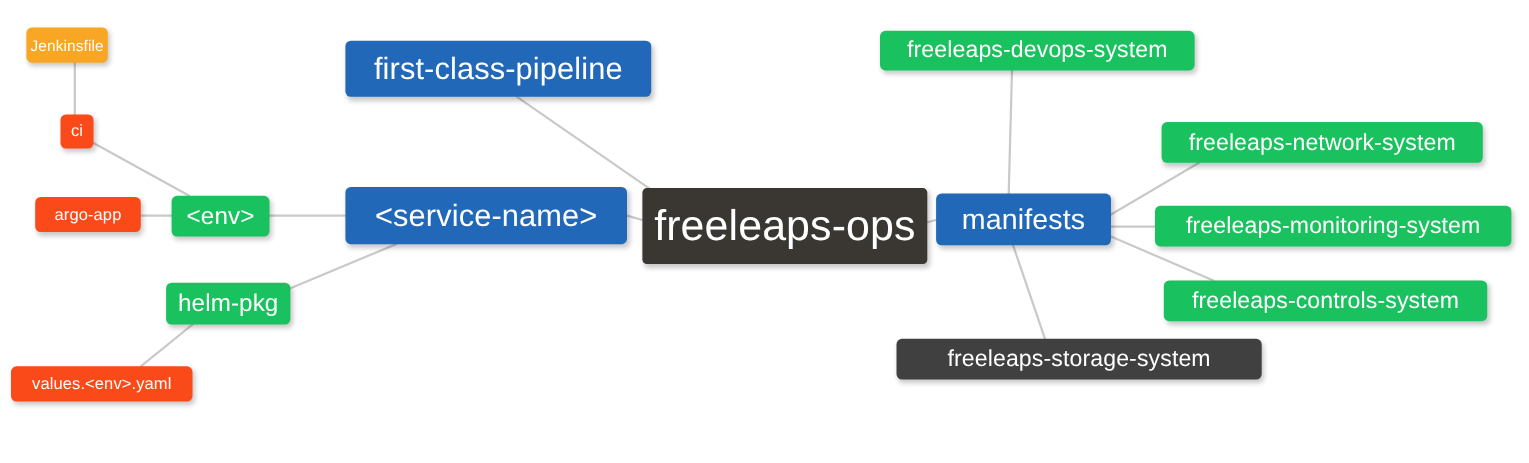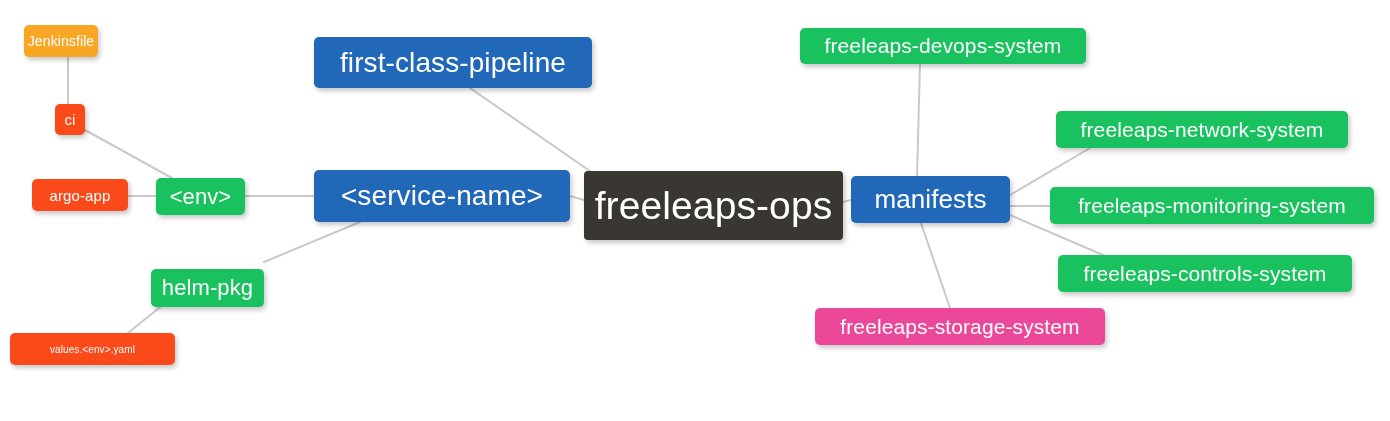--- a/index.html
+++ b/index.html
@@ -62,21 +62,21 @@
   .node-orange {
     background: #f9a625;
     font-size: 14px;
   }
   .node-red-sm {
     background: #fa4a19;
     font-size: 15px;
   }
   .node-red-xs {
     background: #fa4a19;
-    font-size: 10px;
+    font-size: 15px;
   }
 </style>
 </head>
 <body>
 
 <div id="mindmap">
   <svg id="edges" viewBox="0 0 1390 421" width="1390" height="421">
       <line x1="584" y1="200" x2="570" y2="196" stroke="#c9c9c9" stroke-width="2" stroke-linecap="round"></line>
       <line x1="600" y1="178" x2="470" y2="88" stroke="#c9c9c9" stroke-width="2" stroke-linecap="round"></line>
       <line x1="843" y1="202" x2="851" y2="200" stroke="#c9c9c9" stroke-width="2" stroke-linecap="round"></line>
@@ -100,21 +100,21 @@
     </div>
     <div class="node node-blue-lg" style="left: 314px; top: 37px; width: 278px; height: 51px; background: rgb(34, 104, 184); text-align: right;">
       <span>first-class-pipeline</span>
     </div>
     <div class="node node-blue-md" style="left: 851px; top: 176px; width: 159px; height: 47px; background: rgb(34, 104, 184);">
       <span>manifests</span>
     </div>
     <div class="node node-green-md" style="left: 156px; top: 178px; width: 89px; height: 37px; background: rgb(25, 194, 94);">
       <span>&lt;env&gt;</span>
     </div>
-    <div class="node node-green-md" style="left: 151px; top: 257px; width: 113px; height: 38px; background: rgb(25, 194, 94); margin-top: 12px;">
+    <div class="node node-green-md" style="left: 151px; top: 257px; width: 113px; height: 38px; background: rgb(25, 194, 94);">
       <span>helm-pkg</span>
     </div>
     <div class="node node-orange" style="left: 24px; top: 25px; width: 74px; height: 32px; background: rgb(249, 166, 37);">
       <span>Jenkinsfile</span>
     </div>
     <div class="node node-red-sm" style="left: 55px; top: 104px; width: 30px; height: 31px; background: rgb(250, 74, 25);">
       <span>ci</span>
     </div>
     <div class="node node-red-sm" style="left: 32px; top: 179px; width: 96px; height: 32px; background: rgb(250, 74, 25);">
       <span>argo-app</span>
@@ -127,16 +127,16 @@
     </div>
     <div class="node node-green-sm" style="left: 1056px; top: 111px; width: 292px; height: 37px; background: rgb(25, 194, 94);">
       <span>freeleaps-network-system</span>
     </div>
     <div class="node node-green-sm" style="left: 1050px; top: 187px; width: 324px; height: 37px; background: rgb(25, 194, 94);">
       <span>freeleaps-monitoring-system</span>
     </div>
     <div class="node node-green-sm" style="left: 1058px; top: 255px; width: 294px; height: 37px; background: rgb(25, 194, 94);">
       <span>freeleaps-controls-system</span>
     </div>
-    <div class="node node-green-sm" style="left: 815px; top: 308px; width: 290px; height: 37px; background: #ec4899;">
+    <div class="node node-green-sm" style="left: 815px; top: 308px; width: 332px; height: 37px; background: #404040;">
       <span>freeleaps-storage-system</span>
     </div>
   </div>
 
 </body></html>

